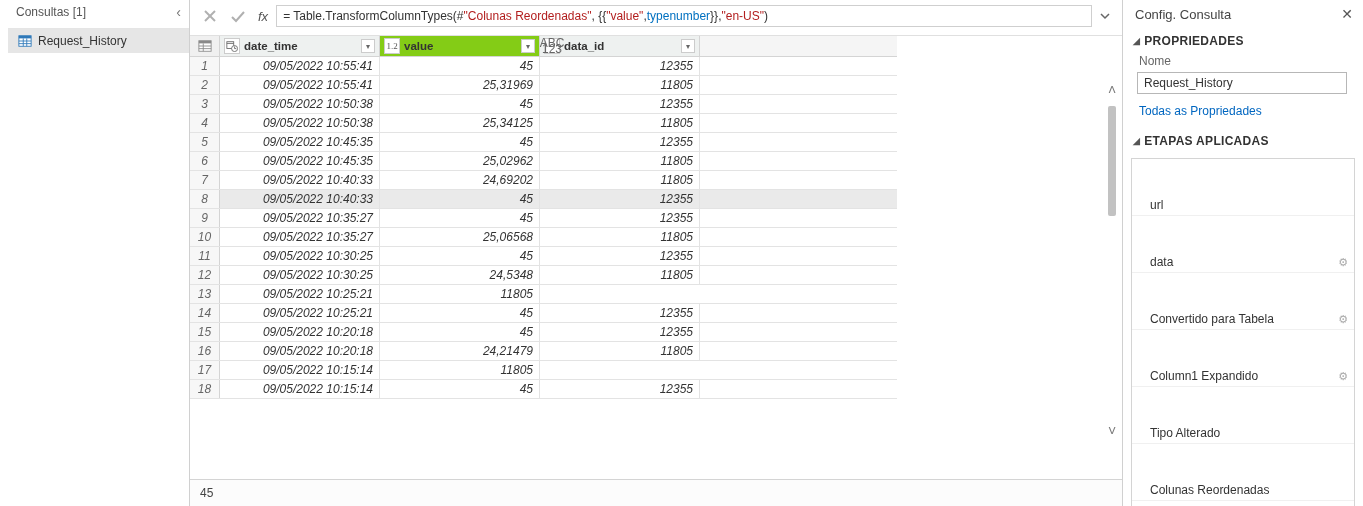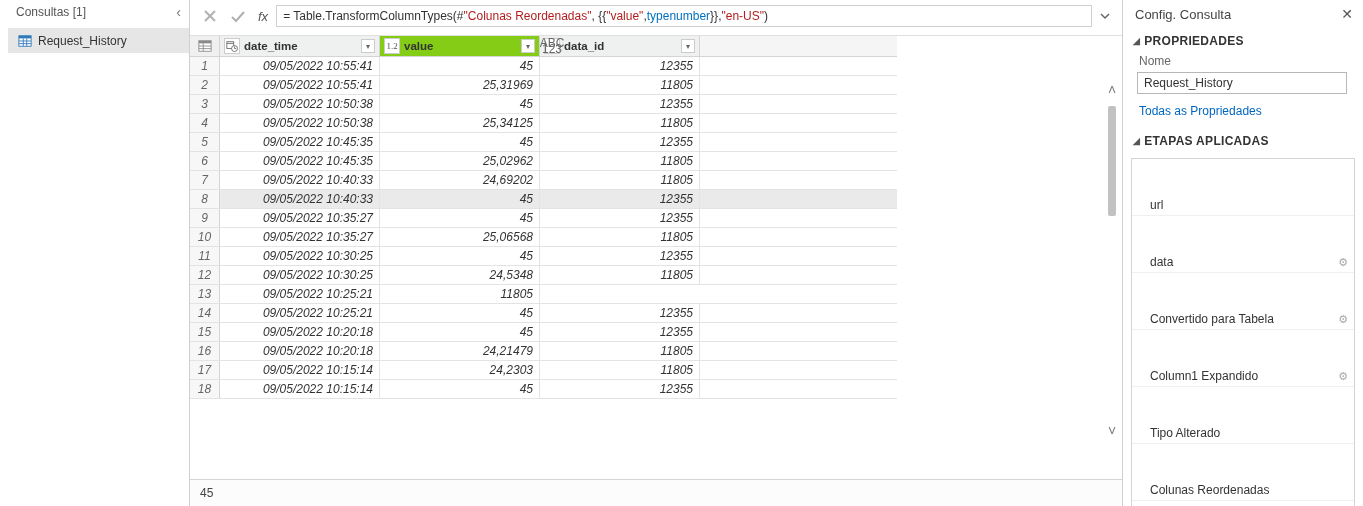--- a/index.html
+++ b/index.html
@@ -264,21 +264,20 @@
             </div>
             <div class="grid-row">
               <div class="rownum">16</div>
               <div class="cell dt">09/05/2022 10:20:18</div>
               <div class="cell val">24,21479</div>
               <div class="cell id">11805</div>
             </div>
             <div class="grid-row">
               <div class="rownum">17</div>
               <div class="cell dt">09/05/2022 10:15:14</div>
-              <div class="cell val">24,2303</div>
               <div class="cell id">11805</div>
             </div>
             <div class="grid-row">
               <div class="rownum">18</div>
               <div class="cell dt">09/05/2022 10:15:14</div>
               <div class="cell val">45</div>
               <div class="cell id">12355</div>
             </div>
           </div>
       </div>

